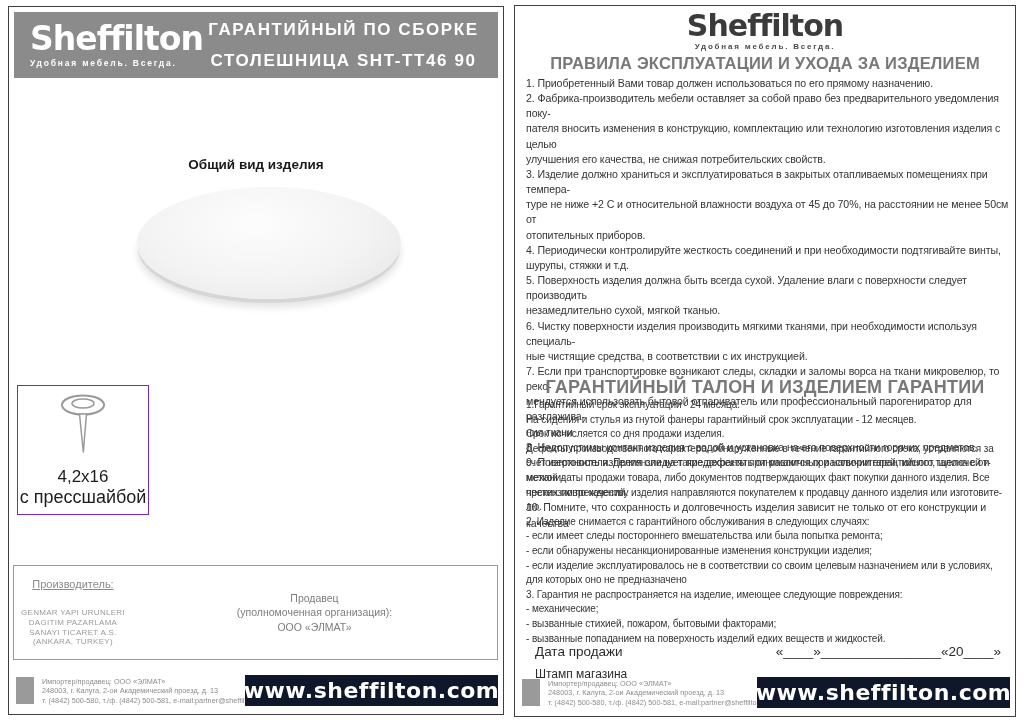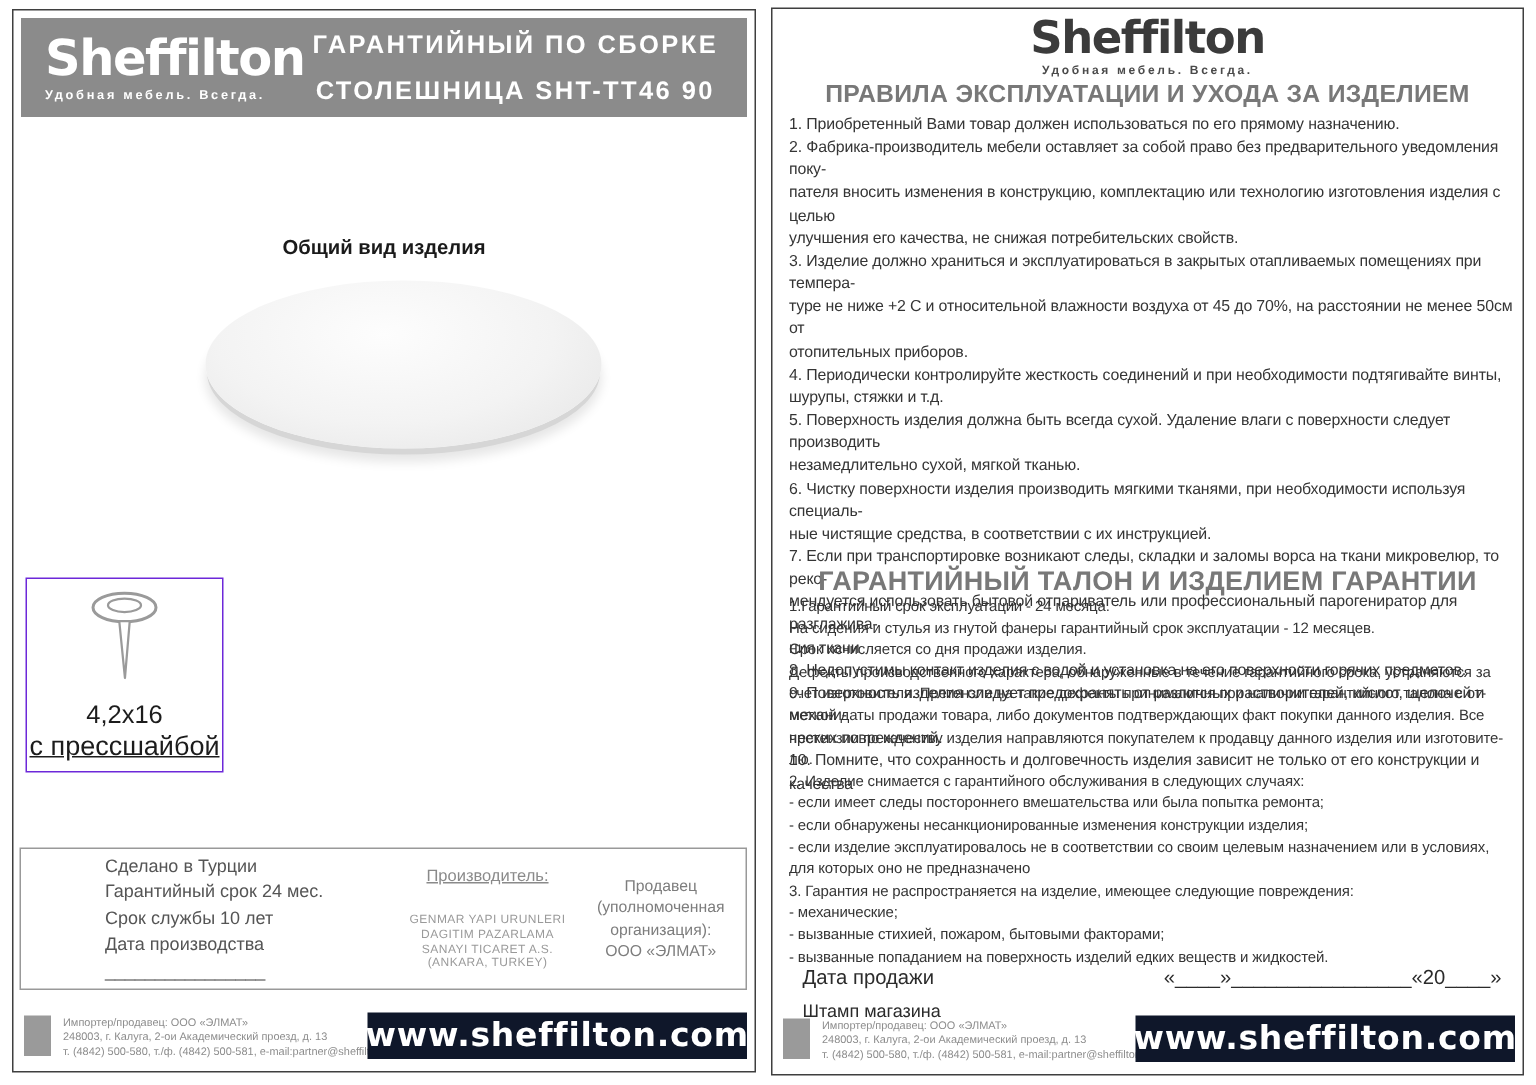--- a/index.html
+++ b/index.html
@@ -15,21 +15,21 @@
   .logo .logo-tag{font-size:8.5px;font-weight:700;letter-spacing:1.8px;margin-top:3px;}
   .band-titles{position:absolute;left:180px;right:5px;top:0;bottom:0;display:flex;flex-direction:column;justify-content:center;align-items:center;gap:11px;color:#fff;font-weight:700;font-size:17px;letter-spacing:1.6px;white-space:nowrap;}
   .overview-label{position:absolute;left:0;right:0;top:150px;text-align:center;font-weight:700;font-size:13.5px;color:#1a1a1a;}
   .disc{position:absolute;left:128px;top:180px;width:264px;height:112px;border-radius:50%;
         background:radial-gradient(ellipse at 45% 32%, #fdfdfd 0%, #f3f3f3 55%, #e9e9e9 85%, #e2e2e2 100%);
         box-shadow:0 5px 0 -1px #d6d6d6, 0 9px 7px rgba(0,0,0,0.10);}
   .screw-box{position:absolute;left:8px;top:378px;width:130px;height:128px;border:1px solid #6d28d9;}
   .screw-svg{position:absolute;left:50%;top:6px;transform:translateX(-50%);}
   .screw-labels{position:absolute;left:0;right:0;bottom:6px;text-align:center;color:#1c1c1c;line-height:21px;}
   .screw-size{font-size:17px;}
-  .screw-type{font-size:18px;text-decoration:underline;}
+  .screw-type{font-size:18px;}
   .fastening{position:absolute;left:150px;top:414px;font-size:15px;line-height:21.5px;color:#2e2e2e;white-space:pre-line;}
   .info-box{position:absolute;left:4px;right:5px;top:558px;height:93px;border:1px solid #999;display:flex;align-items:center;}
   .info-col1{width:252px;padding-left:56px;box-sizing:border-box;font-size:12px;color:#555;line-height:17.5px;white-space:pre-line;}
   .info-col2{width:118px;text-align:center;color:#9a9a9a;}
   .info-col2 .producer-title{font-size:11px;color:#8a8a8a;margin-bottom:18px;text-decoration:underline;}
   .info-col2 .producer-lines{font-size:8px;line-height:9.8px;letter-spacing:0.3px;white-space:pre-line;}
   .info-col3{flex:1;text-align:center;font-size:10.5px;color:#7d7d7d;line-height:14.5px;white-space:pre-line;}
 
   
   .footer{position:absolute;left:5px;right:5px;bottom:6px;height:34px;}
@@ -77,24 +77,20 @@
       <path d="M31.5 22 L38.5 22 L35.3 60 Z" fill="#ffffff" stroke="#9a9a9a" stroke-width="1.5" stroke-linejoin="round"></path>
     </svg>
     <div class="screw-labels">
       <div class="screw-size">4,2х16</div>
       <div class="screw-type">с прессшайбой</div>
     </div>
   </div>
 
 
   <div class="info-box">
-    <div class="info-col1">Сделано в Турции
-Гарантийный срок 24 мес.
-Срок службы 10 лет
-Дата производства ________________</div>
     <div class="info-col2">
       <div class="producer-title">Производитель:</div>
       <div class="producer-lines">GENMAR YAPI URUNLERI
 DAGITIM PAZARLAMA
 SANAYI TICARET A.S.
 (ANKARA, TURKEY)</div>
     </div>
     <div class="info-col3">Продавец
 (уполномоченная организация):
 ООО «ЭЛМАТ»</div>

